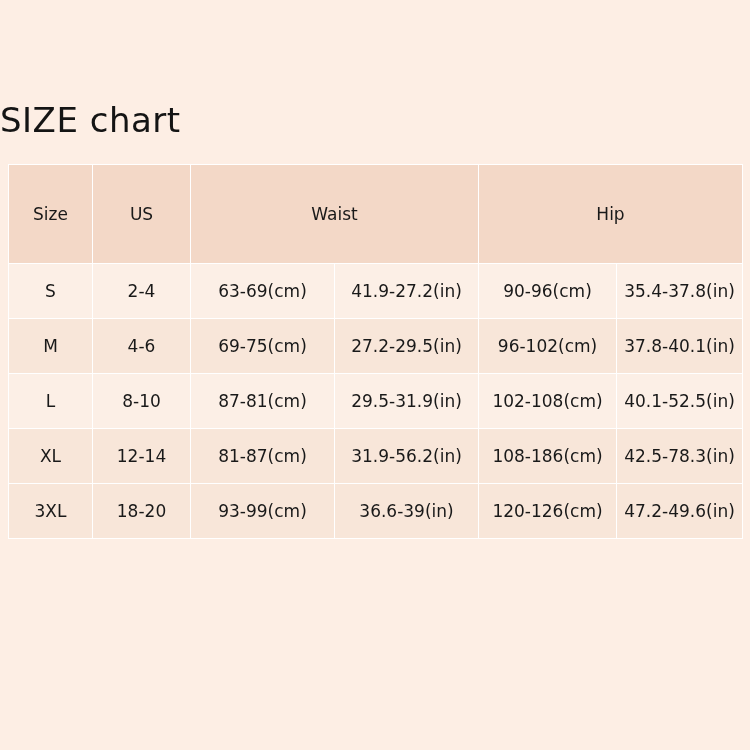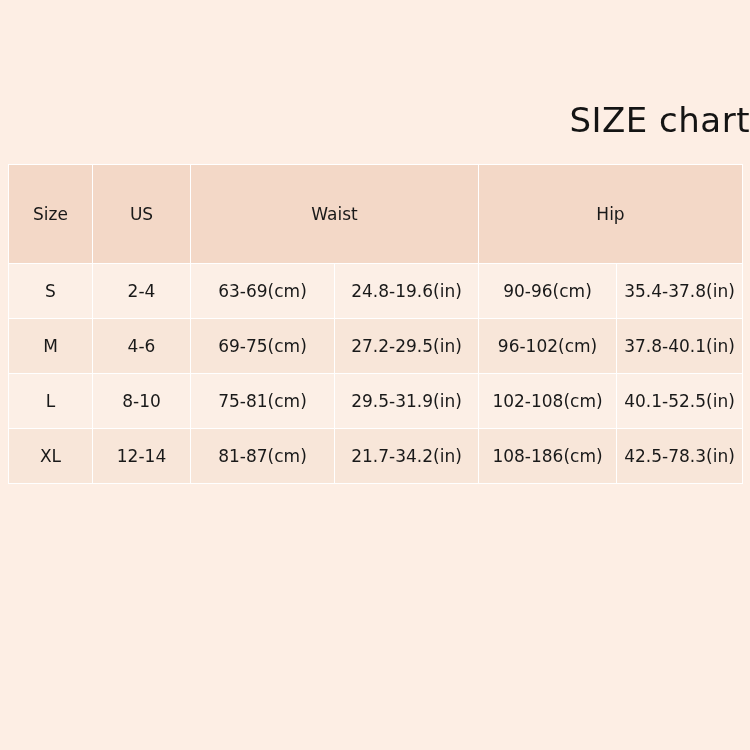--- a/index.html
+++ b/index.html
@@ -18,21 +18,21 @@
     position: relative;
     width: 750px;
     height: 750px;
     box-sizing: border-box;
   }
   .title {
     position: absolute;
     top: 100px;
     left: 0;
     width: 750px;
-    text-align: right;
+    text-align: left;
     font-size: 34px;
     letter-spacing: 0.5px;
     color: #141414;
     font-family: "DejaVu Sans", sans-serif;
   }
   .table-wrap {
     position: absolute;
     top: 164px;
     left: 8px;
     width: 734px;
@@ -97,45 +97,53 @@
           <td>US</td>
           <td colspan="2">Waist</td>
           <td colspan="2">Hip</td>
         </tr>
       </thead>
       <tbody>
         <tr class="odd">
           <td>S</td>
           <td>2-4</td>
           <td>63-69(cm)</td>
-          <td>24.8-19.6(in)</td>
+          <td>41.9-27.2(in)</td>
           <td>90-96(cm)</td>
           <td>35.4-37.8(in)</td>
         </tr>
         <tr class="even">
           <td>M</td>
           <td>4-6</td>
           <td>69-75(cm)</td>
           <td>27.2-29.5(in)</td>
           <td>96-102(cm)</td>
           <td>37.8-40.1(in)</td>
         </tr>
         <tr class="odd">
           <td>L</td>
           <td>8-10</td>
-          <td>75-81(cm)</td>
+          <td>87-81(cm)</td>
           <td>29.5-31.9(in)</td>
           <td>102-108(cm)</td>
           <td>40.1-52.5(in)</td>
         </tr>
         <tr class="even">
           <td>XL</td>
           <td>12-14</td>
           <td>81-87(cm)</td>
-          <td>21.7-34.2(in)</td>
+          <td>31.9-56.2(in)</td>
           <td>108-186(cm)</td>
           <td>42.5-78.3(in)</td>
+        </tr>
+        <tr class="even">
+          <td>3XL</td>
+          <td>18-20</td>
+          <td>93-99(cm)</td>
+          <td>36.6-39(in)</td>
+          <td>120-126(cm)</td>
+          <td>47.2-49.6(in)</td>
         </tr>
       </tbody>
     </table>
   </div>
 
 </div>
 
 </body></html>

